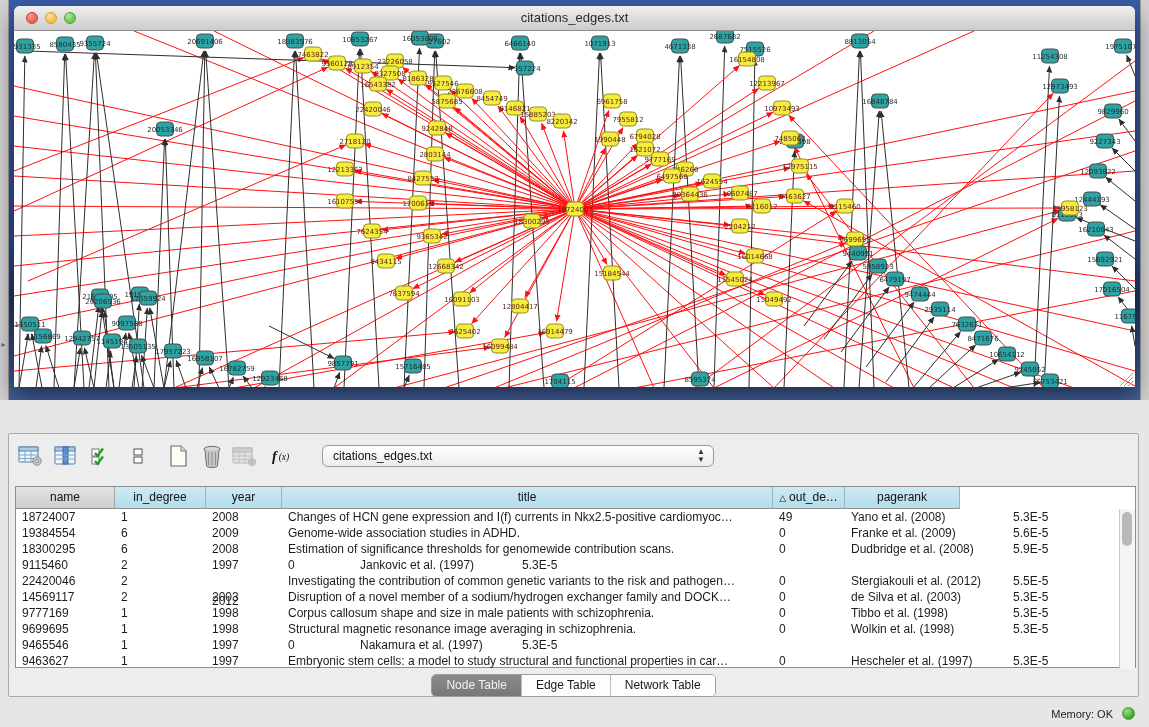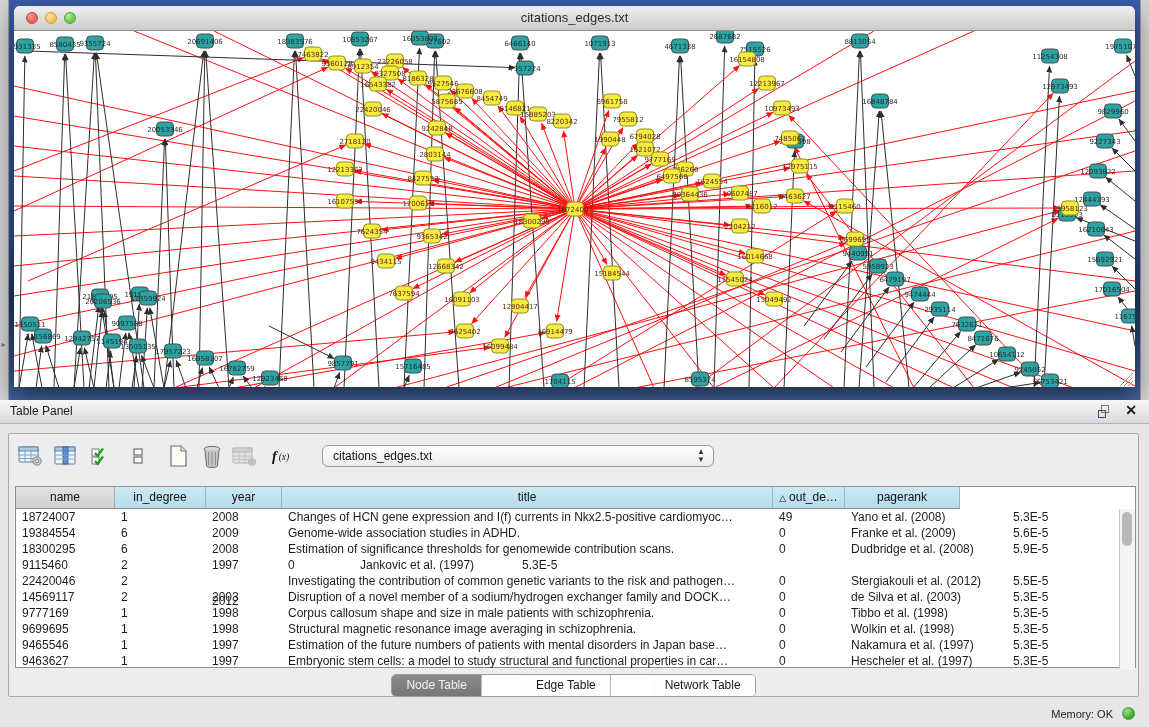--- a/index.html
+++ b/index.html
@@ -53,21 +53,21 @@
   .th .sort{font-size:9px;margin-right:3px;}
   #tbody{position:relative;}
   .tr{display:flex;height:16px;}
   .td{box-sizing:border-box;height:16px;line-height:16px;font-size:12px;color:#1c1c1c;padding-left:6px;
     overflow:hidden;white-space:nowrap;}
   #vscroll{position:absolute;right:0;top:22px;width:15px;background:#f4f4f4;border-left:1px solid #c9c9c9;}
   #vthumb{position:absolute;left:2px;top:3px;width:10px;height:34px;border-radius:5px;background:#b9b9b9;}
 
   
   #tp-tabs{position:absolute;left:0;right:0;top:240px;display:flex;justify-content:center;}
-  #seg{display:flex;border:1px solid #9d9d9d;border-radius:5px;overflow:hidden;background:#fff;height:21px;gap:40px;}
+  #seg{display:flex;border:1px solid #9d9d9d;border-radius:5px;overflow:hidden;background:#fff;height:21px;}
   .seg-item{padding:0 14px;font-size:12px;line-height:21px;color:#1a1a1a;background:#fdfdfd;border-right:1px solid #bdbdbd;}
   .seg-item:last-child{border-right:none;}
   .seg-item.active{background:linear-gradient(180deg,#8b8b8b,#777777);color:#f2f2f2;}
 
   
   #statusbar{position:absolute;left:0;bottom:0;width:1149px;height:26px;}
   #memory-label{position:absolute;right:36px;top:7px;font-size:11px;color:#222;}
   #memory-dot{position:absolute;right:14px;top:6px;width:13px;height:13px;border-radius:50%;
     background:radial-gradient(circle at 35% 30%,#8fe87a,#3fa52f 70%);border:1px solid #5a8f4e;box-sizing:border-box;}
 </style>
@@ -768,30 +768,20 @@
               <line x1="1106" y1="355" x2="1119" y2="342"></line>
               <line x1="1110" y1="355" x2="1119" y2="346"></line>
               <line x1="1114" y1="355" x2="1119" y2="350"></line>
             </g>
           </svg>
       </div>
     </div>
   </div>
 
   <div id="table-panel">
-    <div id="tp-titlebar">
-      <span id="tp-title">Table Panel</span>
-      <span id="tp-float">
-        <svg width="16" height="15" viewBox="0 0 16 15">
-          <rect x="4.5" y="1.5" width="7" height="7" fill="none" stroke="#8a7a45" stroke-width="1"></rect>
-          <rect x="1.5" y="6.5" width="7" height="7" fill="none" stroke="#3d4d86" stroke-width="1"></rect>
-        </svg>
-      </span>
-      <span id="tp-close">✕</span>
-    </div>
 
     <div id="tp-inner">
       <div id="tp-toolbar">
 
         <button class="tb-btn" title="Table options" style="margin-left: 0px;">
             <svg width="25" height="22" viewBox="0 0 25 22">
               <rect x="1" y="2" width="19" height="15" rx="1" fill="#eef5fb" stroke="#5b82a8"></rect>
               <rect x="1" y="2" width="19" height="4" fill="#aecbe8" stroke="#5b82a8"></rect>
               <path d="M1 10h19M1 13.5h19M7 6v11M13 6v11" stroke="#7fa5c6" stroke-width="1" fill="none"></path>
               <circle cx="19" cy="16" r="4.2" fill="#c9c9c9" stroke="#8a8a8a"></circle>
@@ -932,21 +922,20 @@
               <div class="td" style="width: 76px;">1998</div>
               <div class="td" style="width: 491px;">Structural magnetic resonance image averaging in schizophrenia.</div>
               <div class="td" style="width: 72px;">0</div>
               <div class="td" style="width: 162px;">Wolkin et al. (1998)</div>
               <div class="td" style="width: 115px;">5.3E-5</div>
             </div>
             <div class="tr">
               <div class="td" style="width: 99px;">9465546</div>
               <div class="td" style="width: 91px;">1</div>
               <div class="td" style="width: 76px;">1997</div>
-              <div class="td" style="width: 491px;">Estimation of the future numbers of patients with mental disorders in Japan base…</div>
               <div class="td" style="width: 72px;">0</div>
               <div class="td" style="width: 162px;">Nakamura et al. (1997)</div>
               <div class="td" style="width: 115px;">5.3E-5</div>
             </div>
             <div class="tr">
               <div class="td" style="width: 99px;">9463627</div>
               <div class="td" style="width: 91px;">1</div>
               <div class="td" style="width: 76px;">1997</div>
               <div class="td" style="width: 491px;">Embryonic stem cells: a model to study structural and functional properties in car…</div>
               <div class="td" style="width: 72px;">0</div>

